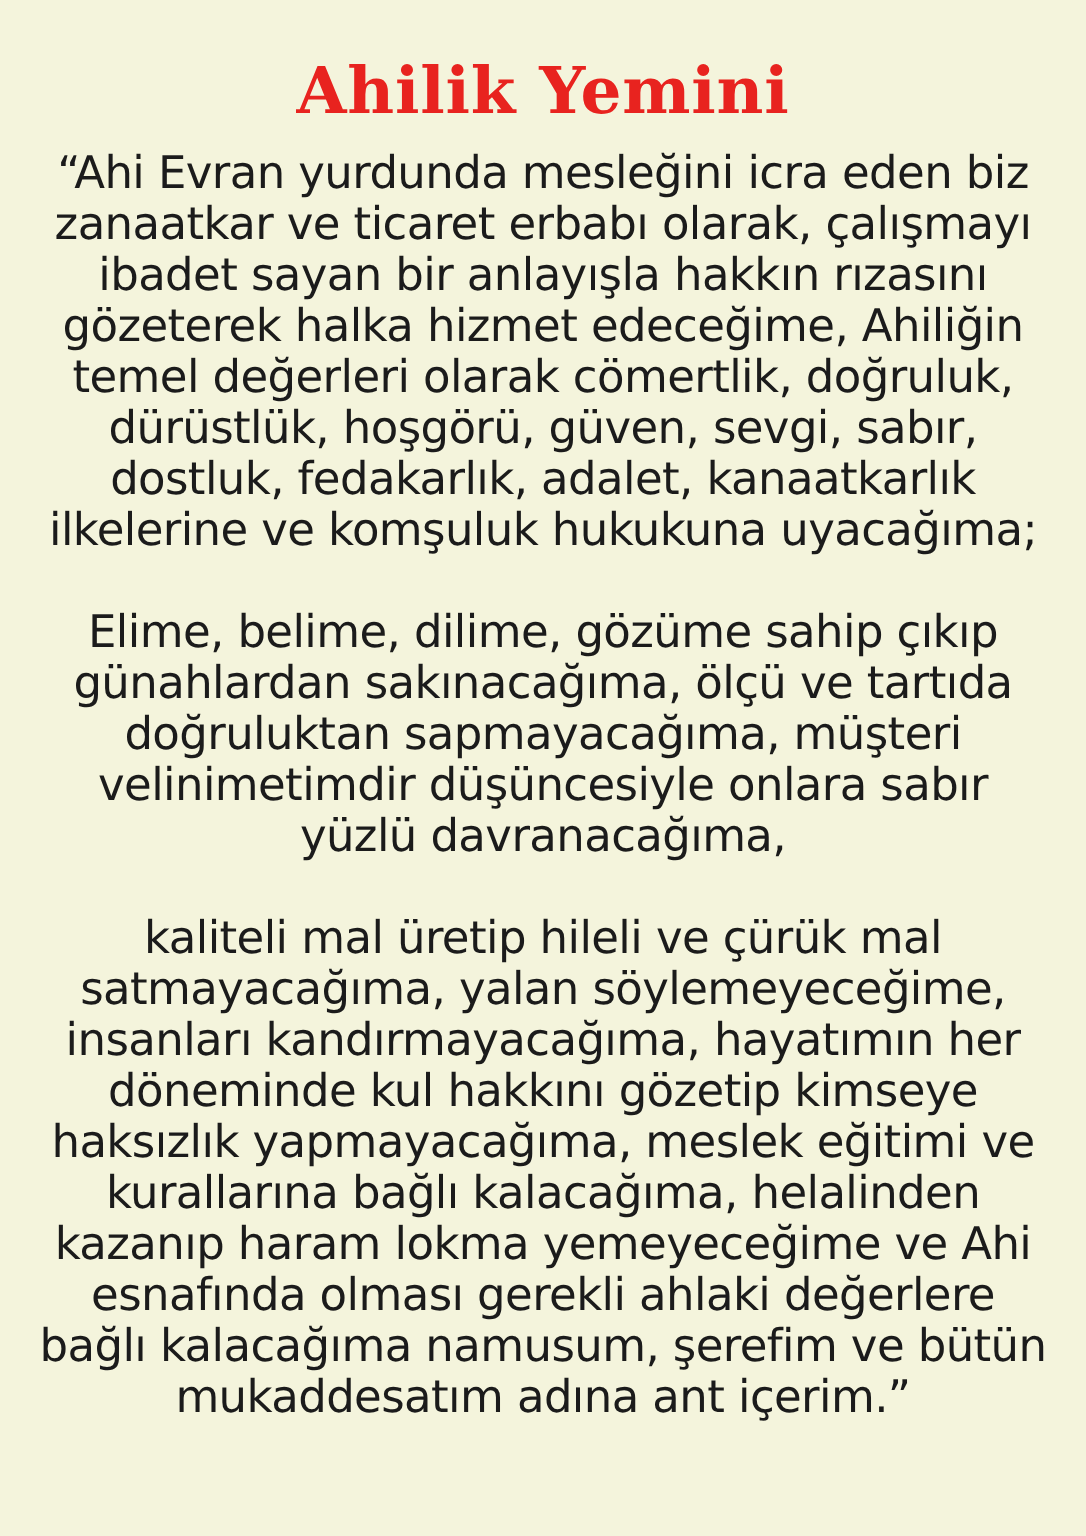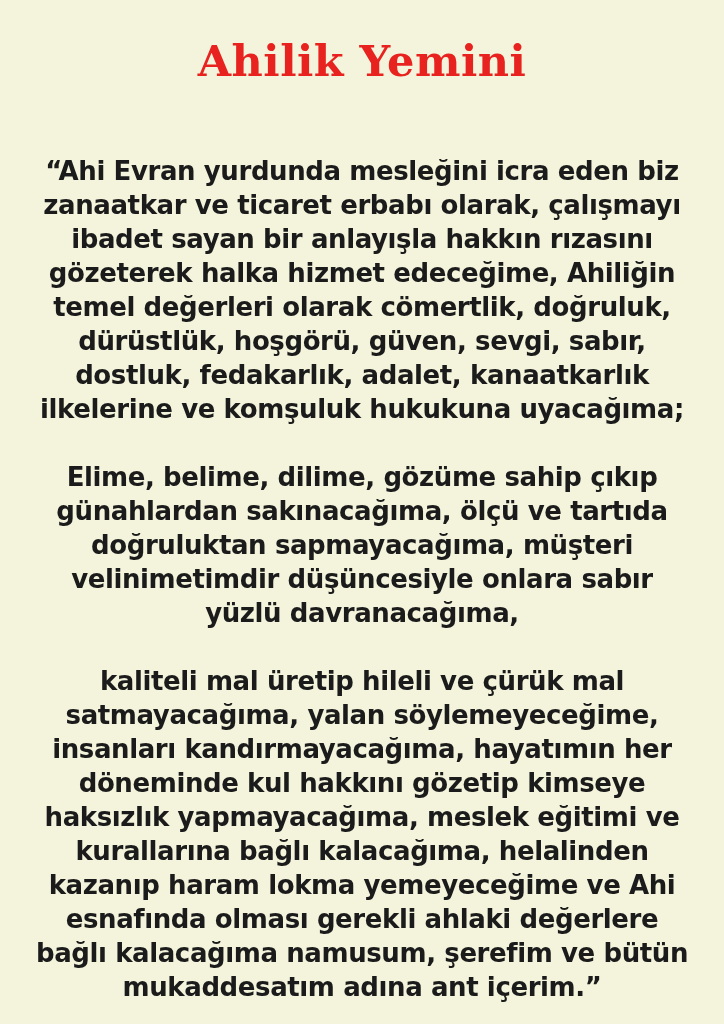--- a/index.html
+++ b/index.html
@@ -18,38 +18,37 @@
     font-family: "DejaVu Sans", sans-serif;
     color: var(--text);
   }
   .page {
     width: 724px;
     height: 1024px;
     padding: 38px 26px 20px 26px;
     display: flex;
     flex-direction: column;
     align-items: center;
-    justify-content: space-between;
   }
   .title {
     font-family: "DejaVu Serif", "Liberation Serif", serif;
     font-weight: bold;
     font-size: 43px;
     line-height: 1.1;
     color: var(--title);
     text-align: center;
     margin-bottom: 14px;
     letter-spacing: 0.5px;
   }
   .oath {
     width: 100%;
     text-align: center;
-    font-size: 26px;
+    font-size: 30px;
     line-height: 34px;
-    font-weight: 700;
+    font-weight: 400;
     letter-spacing: -0.4px;
   }
   .oath p {
     white-space: pre-line; 
     margin-bottom: 34px;   
   }
   .oath p:last-child { margin-bottom: 0; }
 </style>
 </head>
 <body>

